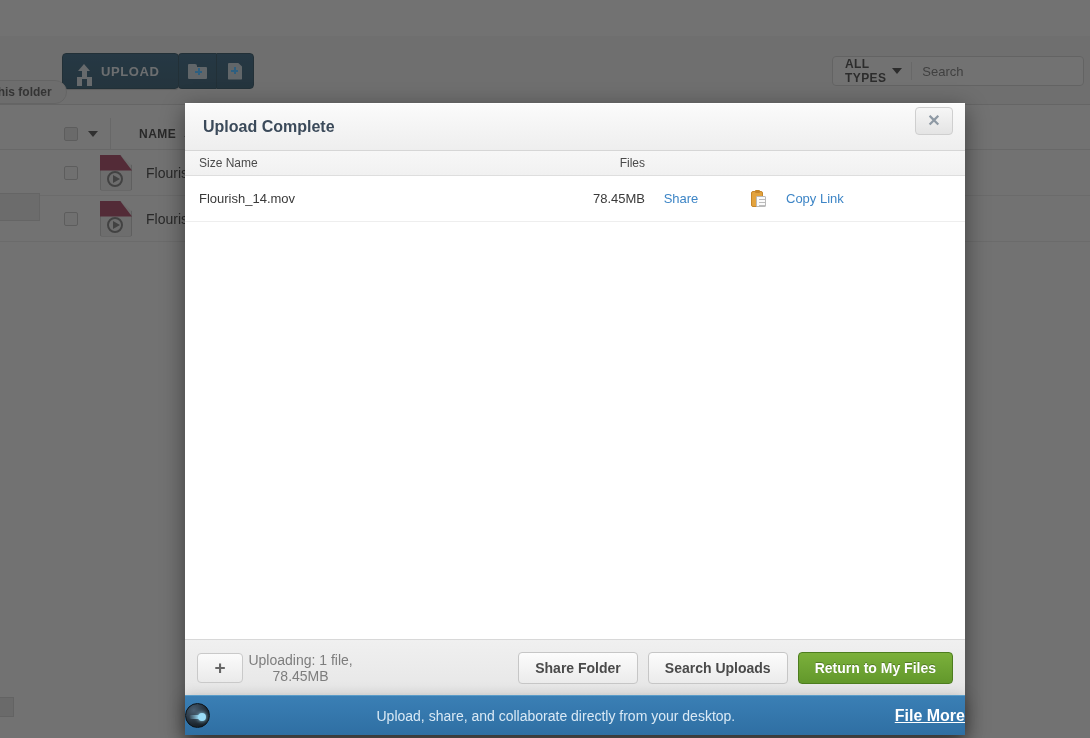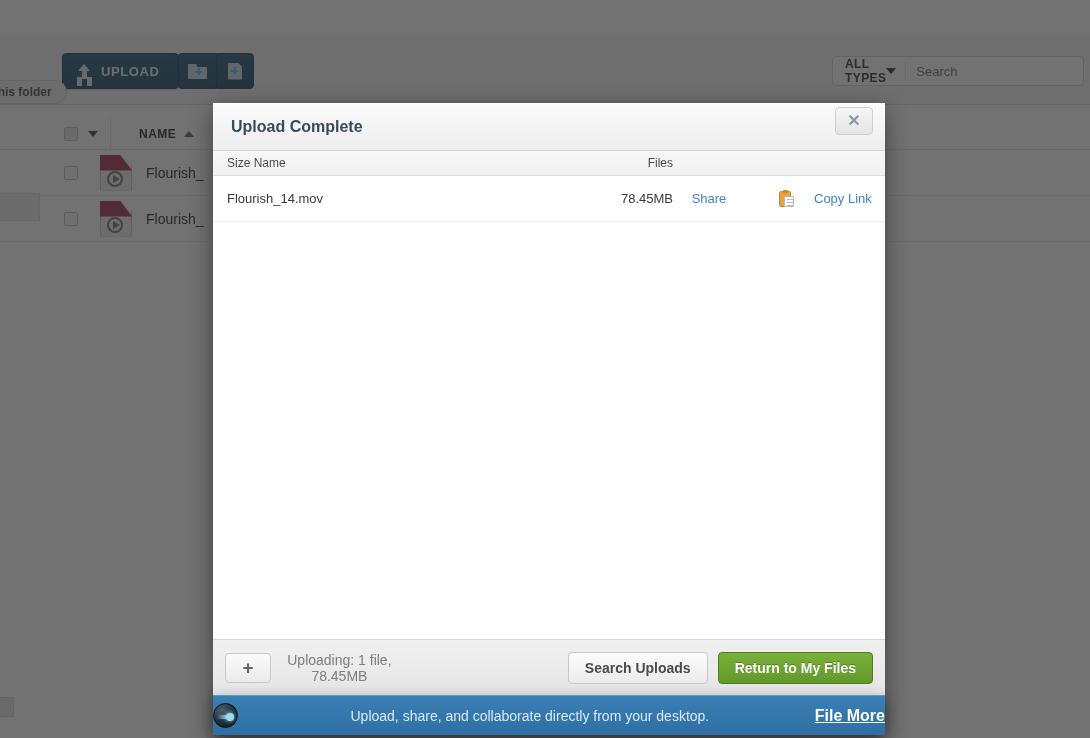--- a/index.html
+++ b/index.html
@@ -61,21 +61,21 @@
     clip-path: polygon(0 0, 70% 0, 100% 24%, 100% 100%, 0 100%);
   }
 
   .bg-search {
     position: absolute; right: 6px; top: 20px; width: 252px; height: 30px;
     border: 1px solid #d6d6d6; border-radius: 4px; background: #fff;
     display: flex; align-items: center;
   }
   .bg-search-types {
     padding: 0 9px 0 12px; font-size: 12px; font-weight: bold; color: #3d3d3d;
-    letter-spacing: .4px; display: flex; align-items: center; 
+    letter-spacing: .4px; display: flex; align-items: center; gap: 6px;
     border-right: 1px solid #e3e3e3; height: 18px;
   }
   .caret-dn { width: 0; height: 0; border-left: 5px solid transparent; border-right: 5px solid transparent; border-top: 6px solid #3d3d3d; }
   .bg-search-input { flex: 1; border: none; outline: none; font-size: 13px; color: #b0b0b0; padding-left: 10px; background: transparent; }
   .ico-search { position: relative; width: 17px; height: 17px; margin-right: 10px; }
   .ico-search::before {
     content: ""; position: absolute; left: 0; top: 0; width: 12px; height: 12px;
     border: 2px solid #555; border-radius: 50%;
   }
   .ico-search::after {
@@ -122,23 +122,22 @@
   }
   .bg-fname { margin-left: 14px; }
   .bg-left-stub { position: absolute; left: -20px; top: 193px; width: 60px; height: 28px; background: #efefef; border: 1px solid #dcdcdc; }
   .bg-gray-stub { position: absolute; left: -32px; top: 697px; width: 46px; height: 20px; background: #e9e9e9; border: 1px solid #d5d5d5; }
 
   
   #dim-overlay { position: absolute; inset: 0; background: rgba(34,34,34,.64); }
 
   
   #modal {
-    position: absolute; left: 185px; top: 103px; width: 672px;
+    position: absolute; left: 185px; top: 103px; width: 780px;
     box-shadow: 0 6px 22px rgba(0,0,0,.45);
-    margin-left: 28px;
   }
   .modal-head {
     position: relative; height: 48px; background: linear-gradient(#fbfbfb, #eeeeee);
     border-bottom: 1px solid #d6d6d6; border-top: 1px solid #ffffff;
     display: flex; align-items: center;
   }
   .modal-title { margin-left: 18px; font-size: 16px; font-weight: bold; color: #3b4a5a; }
   .modal-close {
     position: absolute; right: 12px; top: 3px; width: 38px; height: 28px;
     background: linear-gradient(#f6f6f6, #e4e4e4); border: 1px solid #cfcfcf;
@@ -333,20 +332,23 @@
       </span>
     </div>
   </div>
 
   <div class="modal-foot">
     <div class="btn-add">
       <span>+</span>
     </div>
     <div class="foot-status">Uploading: 1 file, 78.45MB</div>
     <div class="btn-gray">
+      <span>Share Folder</span>
+    </div>
+    <div class="btn-gray">
       <span>Search Uploads</span>
     </div>
     <div class="btn-green">
       <span>Return to My Files</span>
     </div>
   </div>
 
   <div class="promo-banner">
     <span class="ico-comet"></span>
     <span class="promo-text">Upload, share, and collaborate directly from your desktop.</span>

